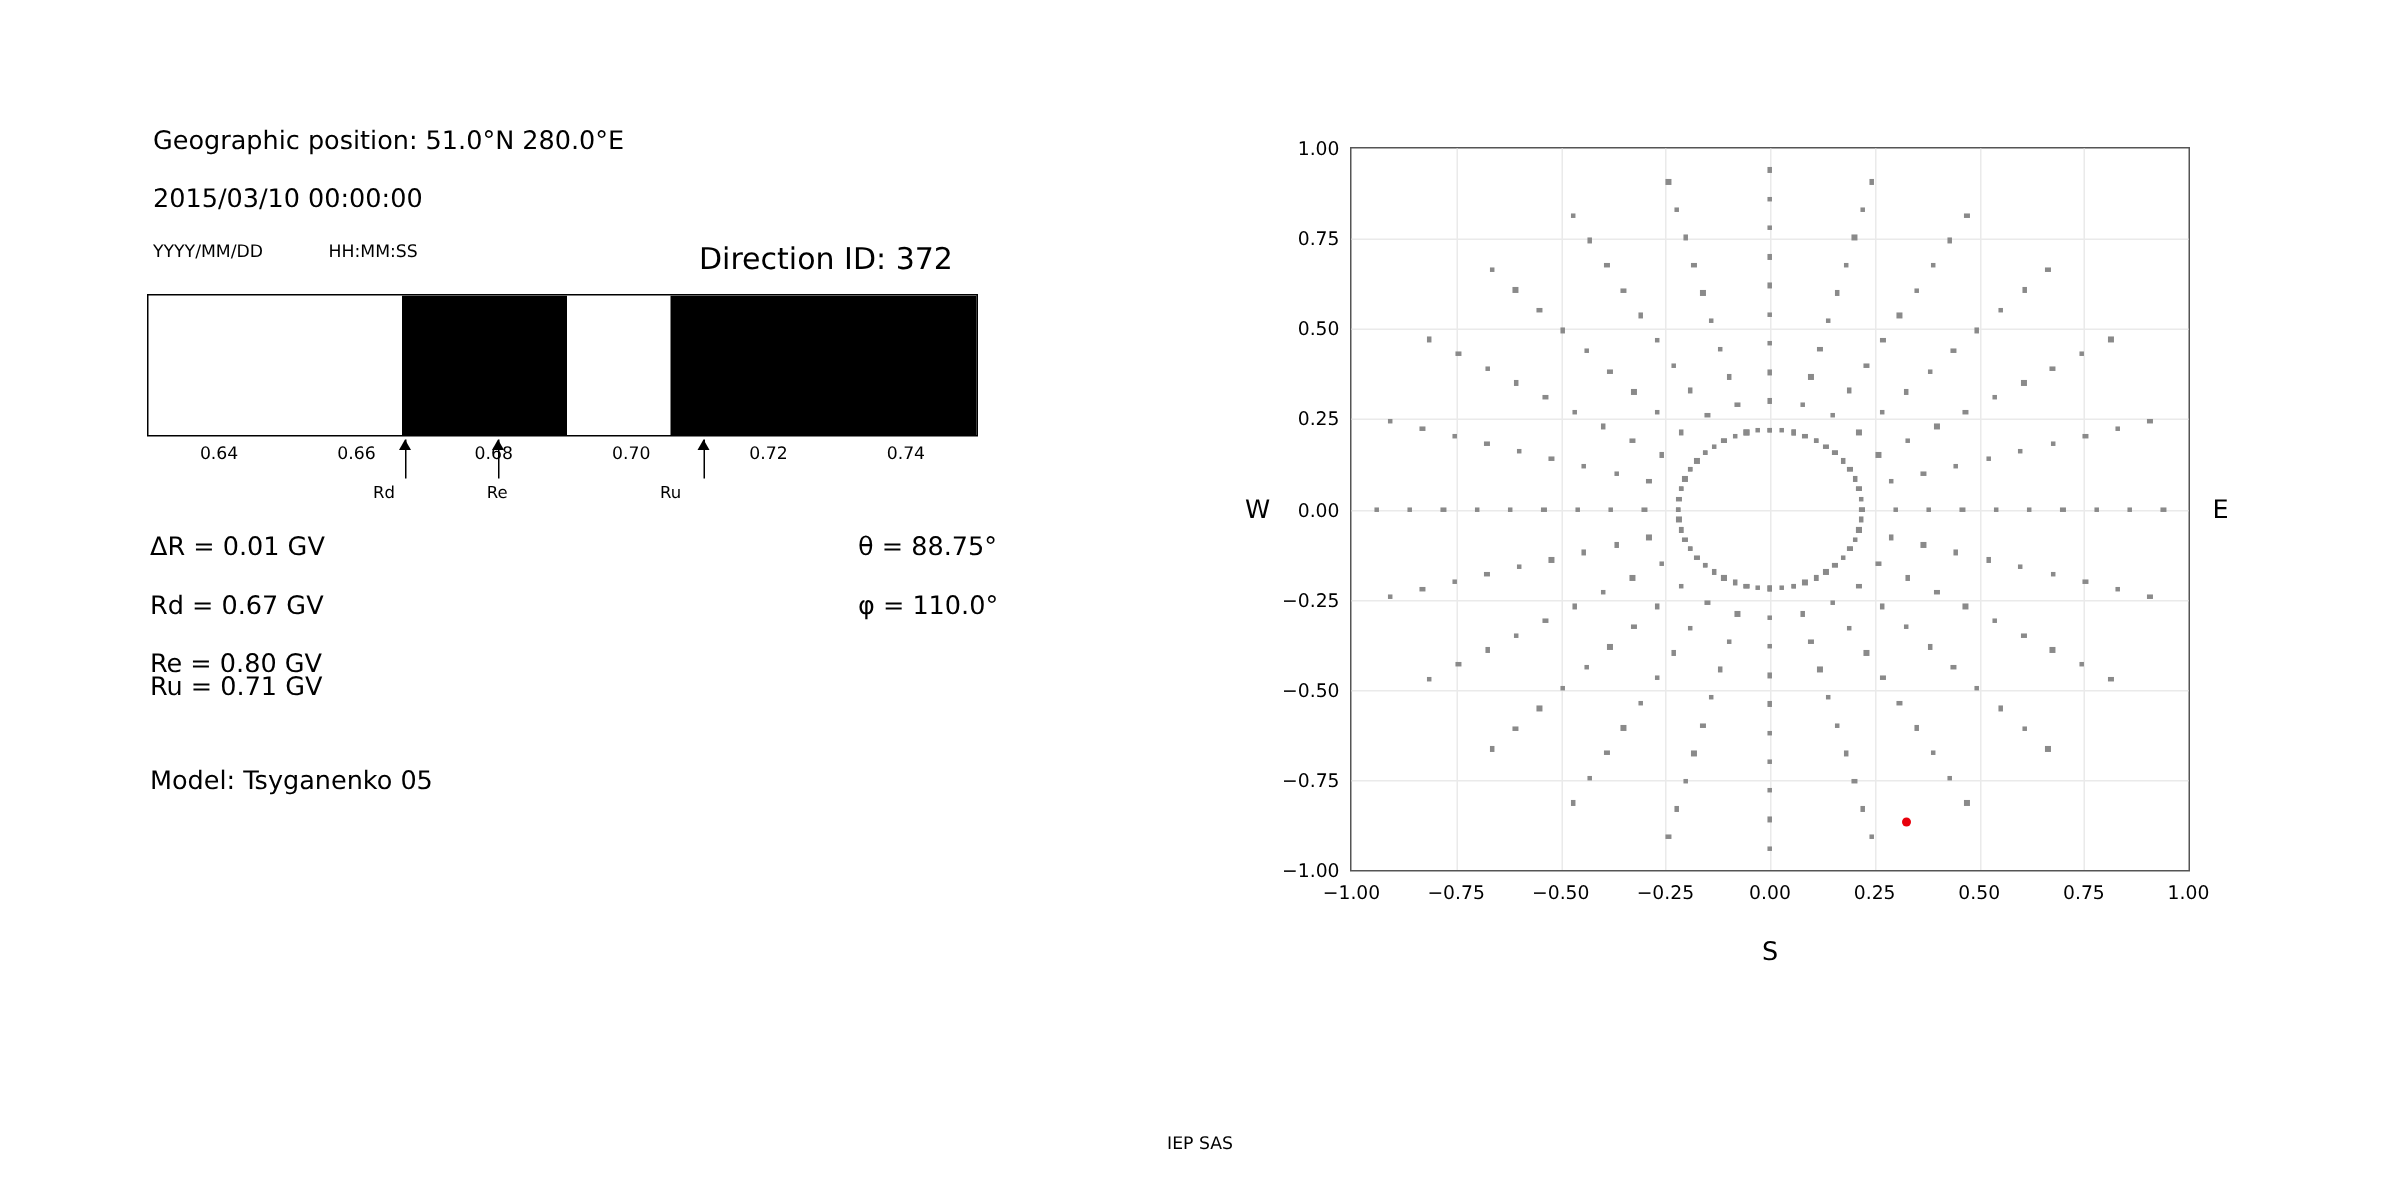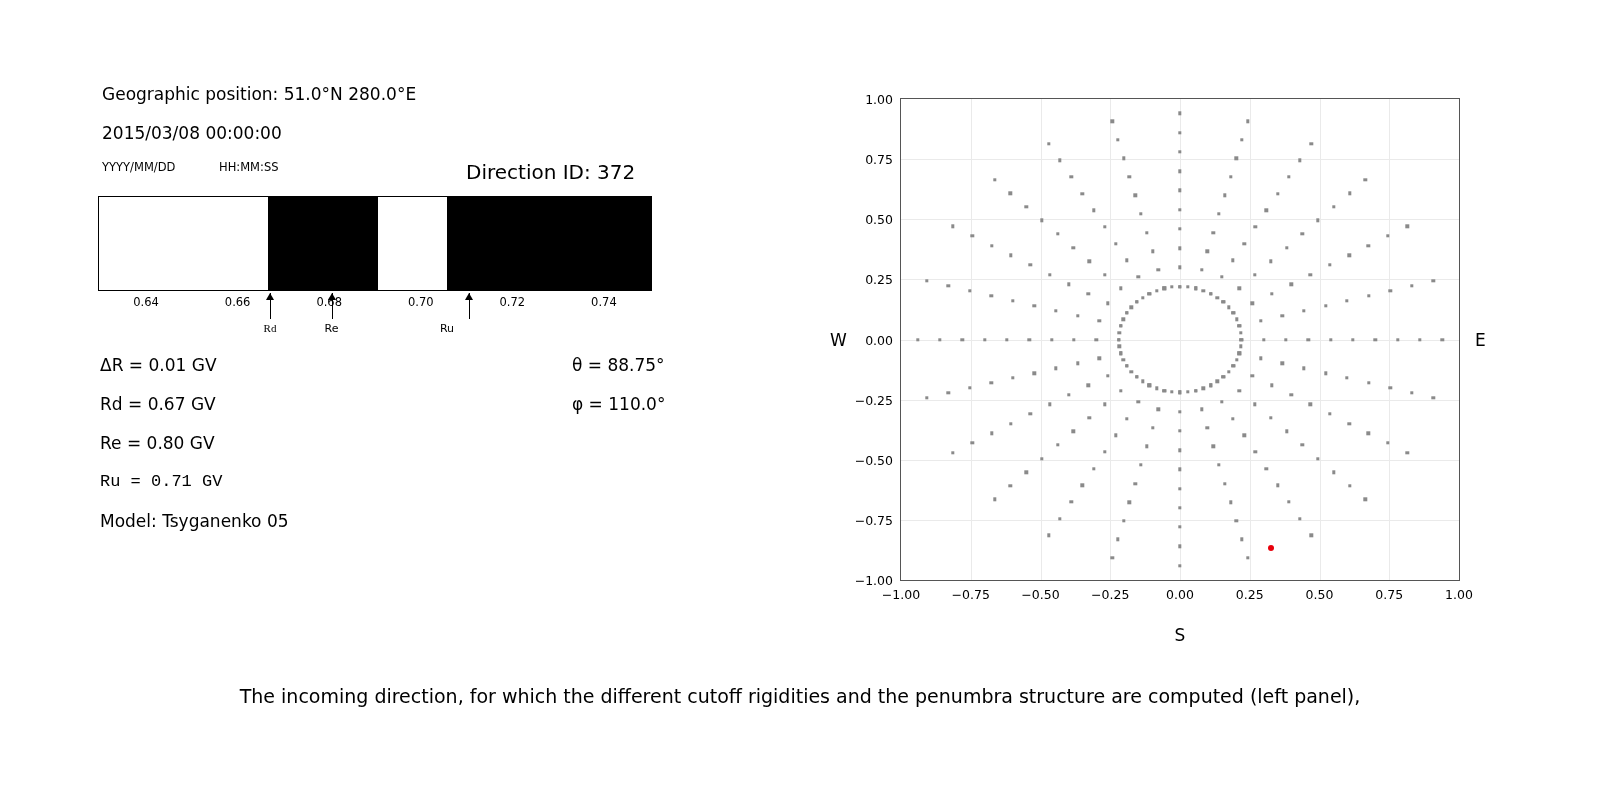--- a/index.html
+++ b/index.html
@@ -223,21 +223,21 @@
 </style>
 </head>
 <body>
 
 <div class="page">
 
   <div class="left-panel">
 
     <div class="geo-line">Geographic position: 51.0°N 280.0°E</div>
 
-    <div class="datetime-line">2015/03/08 00:00:00</div>
+    <div class="datetime-line">2015/03/10 00:00:00</div>
 
     <div class="fmt-date">YYYY/MM/DD</div>
 
     <div class="fmt-time">HH:MM:SS</div>
 
     <div class="direction-id">Direction ID: 372</div>
 
     <div class="penumbra-wrap">
       <div class="penumbra-bar" id="penumbra-bar">
           <div class="pen-band" style="left: 169.405px; width: 109.884px;"></div>
@@ -246,31 +246,31 @@
     </div>
 
     <div class="pen-axis" id="pen-axis">
         <div class="pen-tick-label" style="left: 48.0744px;">0.64</div>
         <div class="pen-tick-label" style="left: 139.645px;">0.66</div>
         <div class="pen-tick-label" style="left: 322.785px;">0.70</div>
         <div class="pen-tick-label" style="left: 414.355px;">0.72</div>
         <div class="pen-tick-label" style="left: 505.926px;">0.74</div>
         <div class="pen-tick-label" style="left: 231.215px;">0.68</div>
         <div class="pen-arrow" style="left: 171.694px;"></div>
-        <div class="pen-arrow-label" style="left: 172px; font-family: Liberation Serif, serif;">Rd</div>
+        <div class="pen-arrow-label" style="left: 158px;">Rd</div>
         <div class="pen-arrow" style="left: 233.504px;"></div>
         <div class="pen-arrow-label" style="left: 233.504px;">Re</div>
         <div class="pen-arrow" style="left: 370.86px;"></div>
         <div class="pen-arrow-label" style="left: 349px;">Ru</div>
       </div>
 
     <div class="val val-left" style="top:355px;">ΔR = 0.01 GV</div>
     <div class="val val-left" style="top:394px;">Rd = 0.67 GV</div>
     <div class="val val-left" style="top:433px;">Re = 0.80 GV</div>
-    <div class="val val-left" style="top:472px;font-family:Liberation Mono, monospace;">Ru = 0.71 GV</div>
+    <div class="val val-left" style="top:448px;">Ru = 0.71 GV</div>
     <div class="val val-left" style="top:511px;">Model: Tsyganenko 05</div>
 
     <div class="val val-right" style="top:355px;">θ = 88.75°</div>
     <div class="val val-right" style="top:394px;">φ = 110.0°</div>
   </div>
 
   <div class="right-panel">
     <div class="compass compass-n">N</div>
     <div class="compass compass-s">S</div>
     <div class="compass compass-w">W</div>
@@ -595,16 +595,16 @@
         <div class="dot" style="left: 234.229px; top: 96.4708px;"></div>
         <div class="dot" style="left: 228.453px; top: 77.8864px;"></div>
         <div class="dot" style="left: 222.676px; top: 59.302px;"></div>
         <div class="dot" style="left: 216.899px; top: 40.7176px;"></div>
         <div class="dot" style="left: 211.122px; top: 22.1331px;"></div>
         <div class="dot red" style="left: 370.233px; top: 448.533px;"></div>
       </div>
   </div>
 
   <div class="caption">
-    <div>The incoming direction, for which the different cutoff rigidities and the penumbra structure are computed (left panel),</div>
   </div>
+  <div class="footer">IEP SAS</div>
 
 </div>
 
 </body></html>

